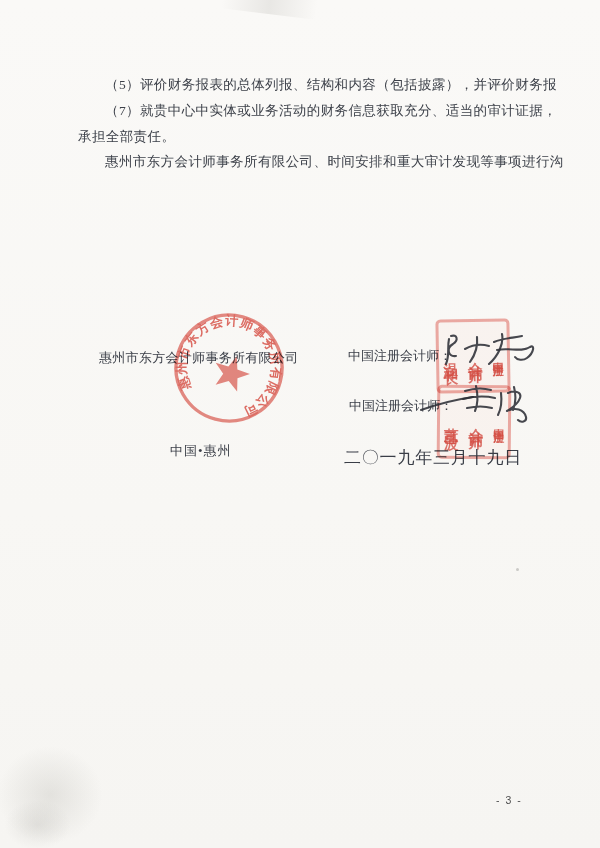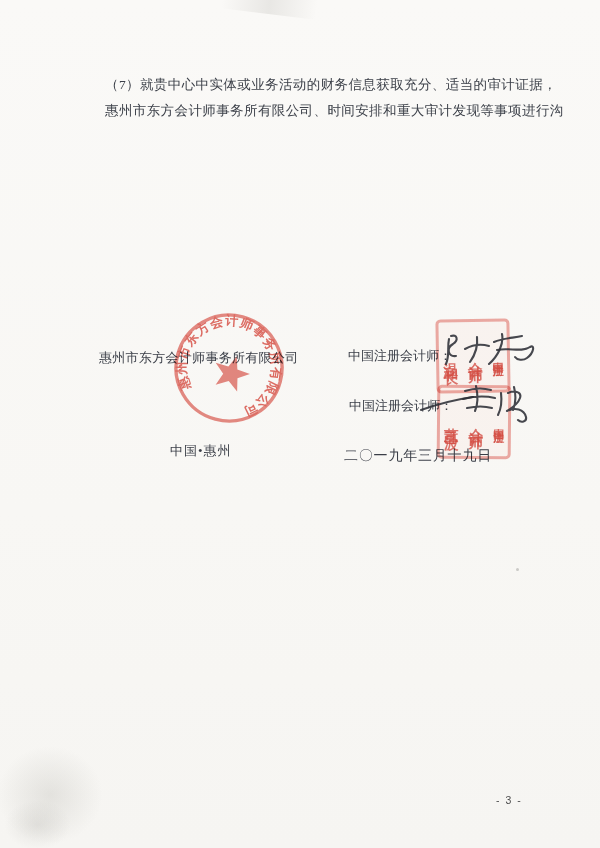--- a/index.html
+++ b/index.html
@@ -22,21 +22,21 @@
   .tline.indent{padding-left:27px;}
   
   .label{
     position:absolute;color:#3a3e47;white-space:nowrap;
     font-size:13px;line-height:1;
   }
   #firm-name{left:99px;top:351px;letter-spacing:.3px;}
   #firm-loc{left:170px;top:444px;letter-spacing:1px;}
   #cpa1{left:348px;top:349px;}
   #cpa2{left:349px;top:399px;}
-  #sig-date{left:344px;top:449px;font-size:14px;letter-spacing:.8px;}
+  #sig-date{left:344px;top:449px;font-size:17px;letter-spacing:.8px;}
   #page-num{
     position:absolute;left:496px;top:794px;font-size:10.5px;color:#4c4c4c;
     letter-spacing:1.5px;font-family:"Liberation Sans",sans-serif;
   }
   
   .stamp{mix-blend-mode:multiply;}
   #firm-seal{
     position:absolute;left:171px;top:310px;width:116px;height:116px;
     transform:rotate(-30deg);opacity:.82;
   }
@@ -79,21 +79,23 @@
   }
   #speck-1{left:516px;top:568px;width:3px;height:3px;border-radius:50%;
     background:rgba(120,120,118,.35);}
 </style>
 </head>
 <body>
 
 <div class="page">
 
   <div class="textblock">
+    <span class="tline indent">（5）评价财务报表的总体列报、结构和内容（包括披露），并评价财务报</span>
     <span class="tline indent">（7）就贵中心中实体或业务活动的财务信息获取充分、适当的审计证据，</span>
+    <span class="tline">承担全部责任。</span>
     <span class="tline indent">惠州市东方会计师事务所有限公司、时间安排和重大审计发现等事项进行沟</span>
   </div>
 
   <div class="label" id="firm-name">惠州市东方会计师事务所有限公司</div>
   <div class="label" id="firm-loc">中国•惠州</div>
 
   <div class="label" id="cpa1">中国注册会计师：</div>
   <div class="label" id="cpa2">中国注册会计师：</div>
   <div class="label" id="sig-date">二〇一九年三月十九日</div>
 

